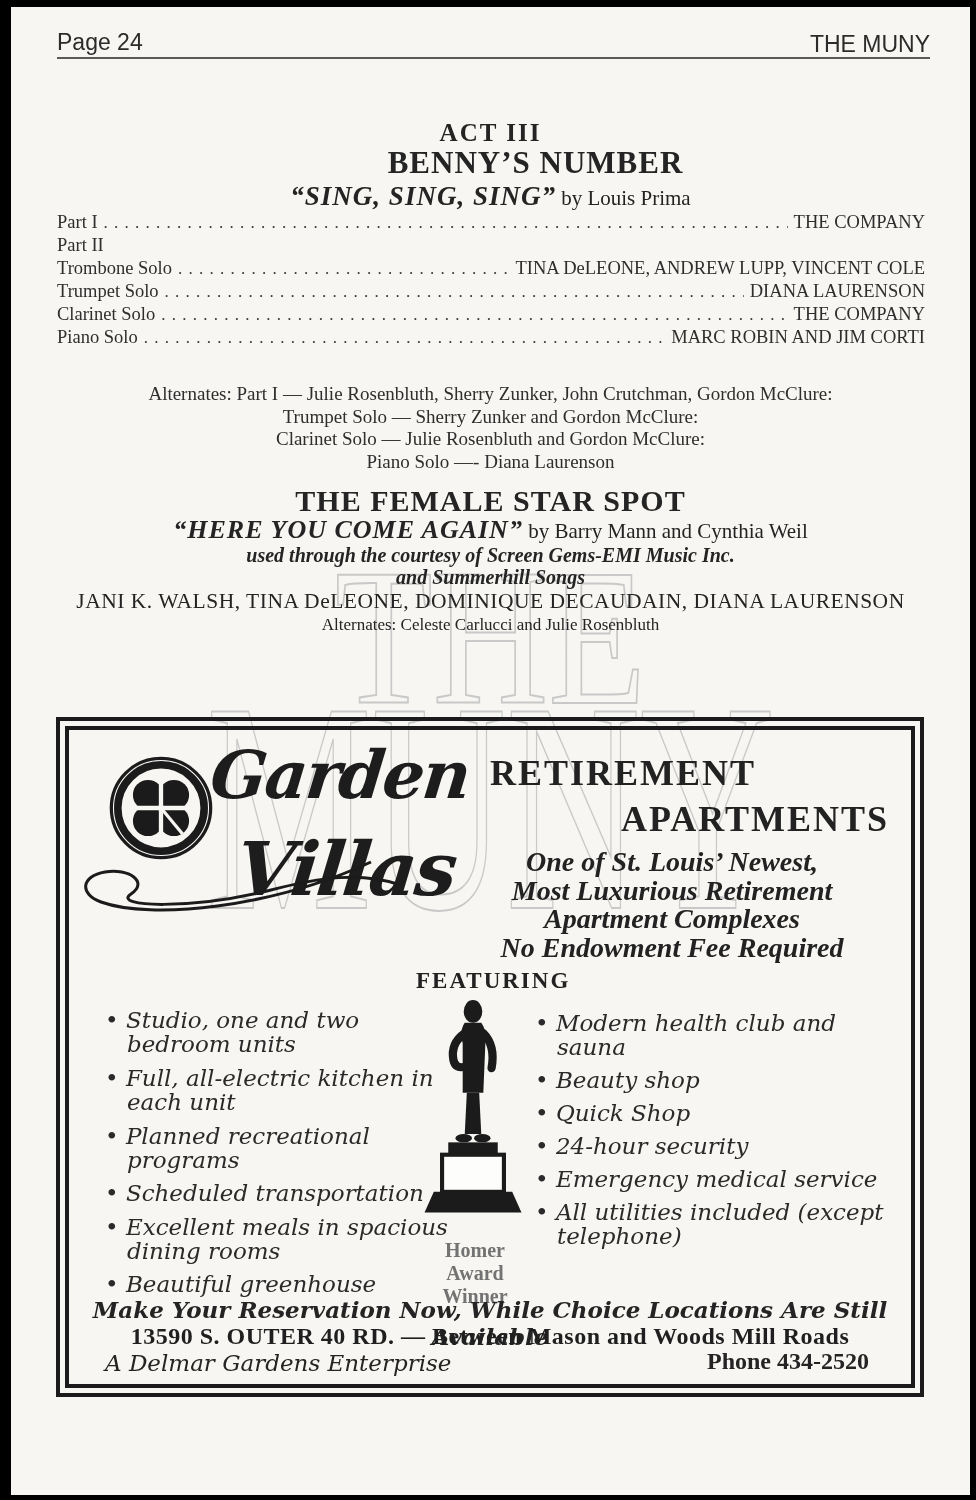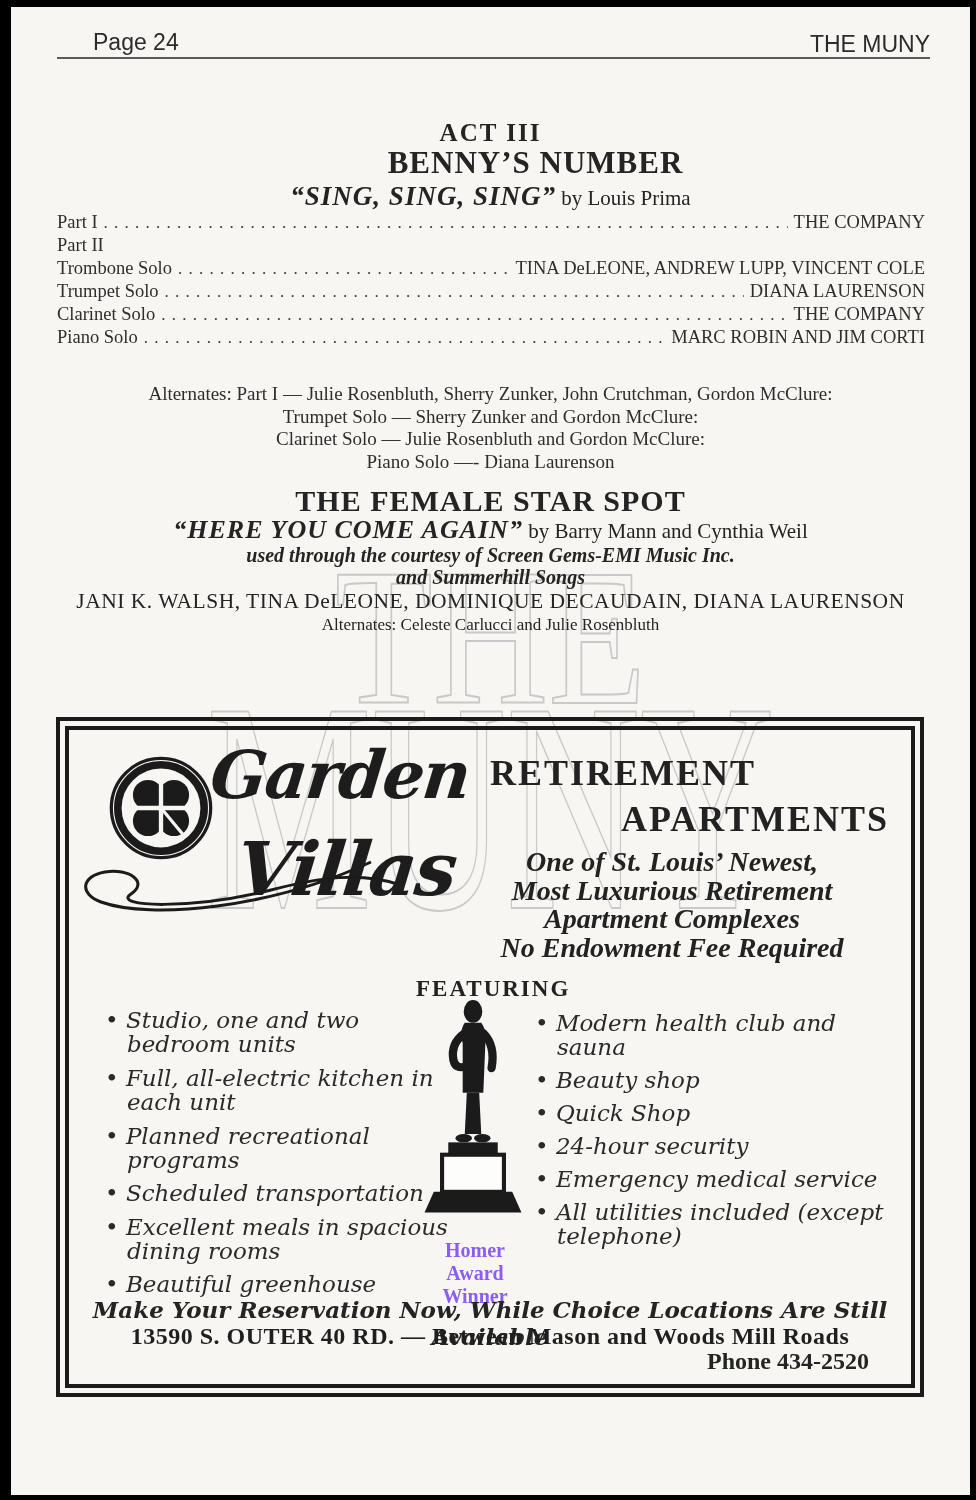--- a/index.html
+++ b/index.html
@@ -5,21 +5,21 @@
   * { margin:0; padding:0; box-sizing:border-box; }
   html,body { width:976px; height:1500px; }
   body { font-family:"Liberation Serif", serif; color:#242424; }
   .frame { position:absolute; inset:0; width:976px; height:1500px; background:#000; }
   .paper { position:absolute; left:11px; top:7px; width:959px; height:1488px;
            background:#f7f6f2; overflow:hidden; }
   .abs { position:absolute; }
   .z2 { z-index:2; }
 
   
-  .hdr { font-family:"Liberation Sans", sans-serif; font-size:23px; color:#2b2b2b;margin-left:36px; }
+  .hdr { font-family:"Liberation Sans", sans-serif; font-size:23px; color:#2b2b2b; }
   .hdr-rule { position:absolute; left:46px; right:40px; top:50px; height:2px; background:#5a5a5a; z-index:2; }
 
   
   .ctr { left:0; width:959px; text-align:center; }
   .act-label   { font-size:25px; font-weight:bold; letter-spacing:2px; }
   .show-title  { font-size:31px; font-weight:bold; letter-spacing:1px;margin-left:45px; }
   .song-line   { font-size:27px; }
   .song-quote  { font-style:italic; font-weight:bold; letter-spacing:1px; }
   .song-by     { font-size:21px; }
 
@@ -51,28 +51,28 @@
   .ad-inner { position:absolute; inset:5px; border:4px solid #1b1b1b; }
   .ad-italic { font-family:"DejaVu Serif", serif; font-style:italic; }
 
   .brand-script { font-family:"DejaVu Serif", serif; font-style:italic; font-weight:bold;
                   color:#1d1d1d; transform:skewX(-6deg); letter-spacing:-2px; }
   .brand-g1 { font-size:66px; }
   .brand-g2 { font-size:74px; }
 
   .ad-h1 { font-size:36px; font-weight:bold; letter-spacing:2px; color:#222; }
   .ad-sub { text-align:center; font-size:28px; font-weight:bold; line-height:28.5px; color:#222; }
-  .featuring { font-size:23px; font-weight:bold; letter-spacing:2px; color:#222;margin-top:8px; }
+  .featuring { font-size:23px; font-weight:bold; letter-spacing:2px; color:#222; }
 
   .blist { list-style:none; font-size:23px; line-height:1.06; color:#2a2a2a; }
   .blist li { padding-left:22px; text-indent:-22px; margin-bottom:9px; }
   .blist li::before { content:"• "; font-style:normal; }
   .blist-r li { margin-bottom:8.5px; }
 
-  .award-cap { text-align:center; font-size:20px; font-weight:bold; line-height:23px; color:#8b5cf6; }
+  .award-cap { text-align:center; font-size:20px; font-weight:bold; line-height:23px; color:#737373; }
 
   .ad-resv { text-align:center; font-size:23px; font-weight:bold; }
   .ad-addr { text-align:center; font-size:24px; font-weight:bold; letter-spacing:.5px; color:#1f1f1f; }
   .ad-bottom { font-size:23px; }
   .ad-phone { font-weight:bold; font-size:24px; }
 </style>
 </head>
 <body>
 
 <div class="frame">
@@ -210,19 +210,20 @@
           <li>Modern health club and sauna</li>
           <li>Beauty shop</li>
           <li>Quick Shop</li>
           <li>24-hour security</li>
           <li>Emergency medical service</li>
           <li>All utilities included (except telephone)</li>
         </ul>
 
         <div class="abs ad-resv ad-italic" style="left:0; top:566px; width:100%;">Make Your Reservation Now, While Choice Locations Are Still Available</div>
         <div class="abs ad-addr" style="left:0; top:593px; width:100%;">13590 S. OUTER 40 RD. — Between Mason and Woods Mill Roads</div>
+        <div class="abs ad-bottom ad-italic" style="left:36px; top:620px;">A Delmar Gardens Enterprise</div>
         <div class="abs ad-phone" style="right:42px; top:618px;">Phone 434-2520</div>
 
       </div>
     </div>
 
   </div>
 </div>
 
 </body></html>

